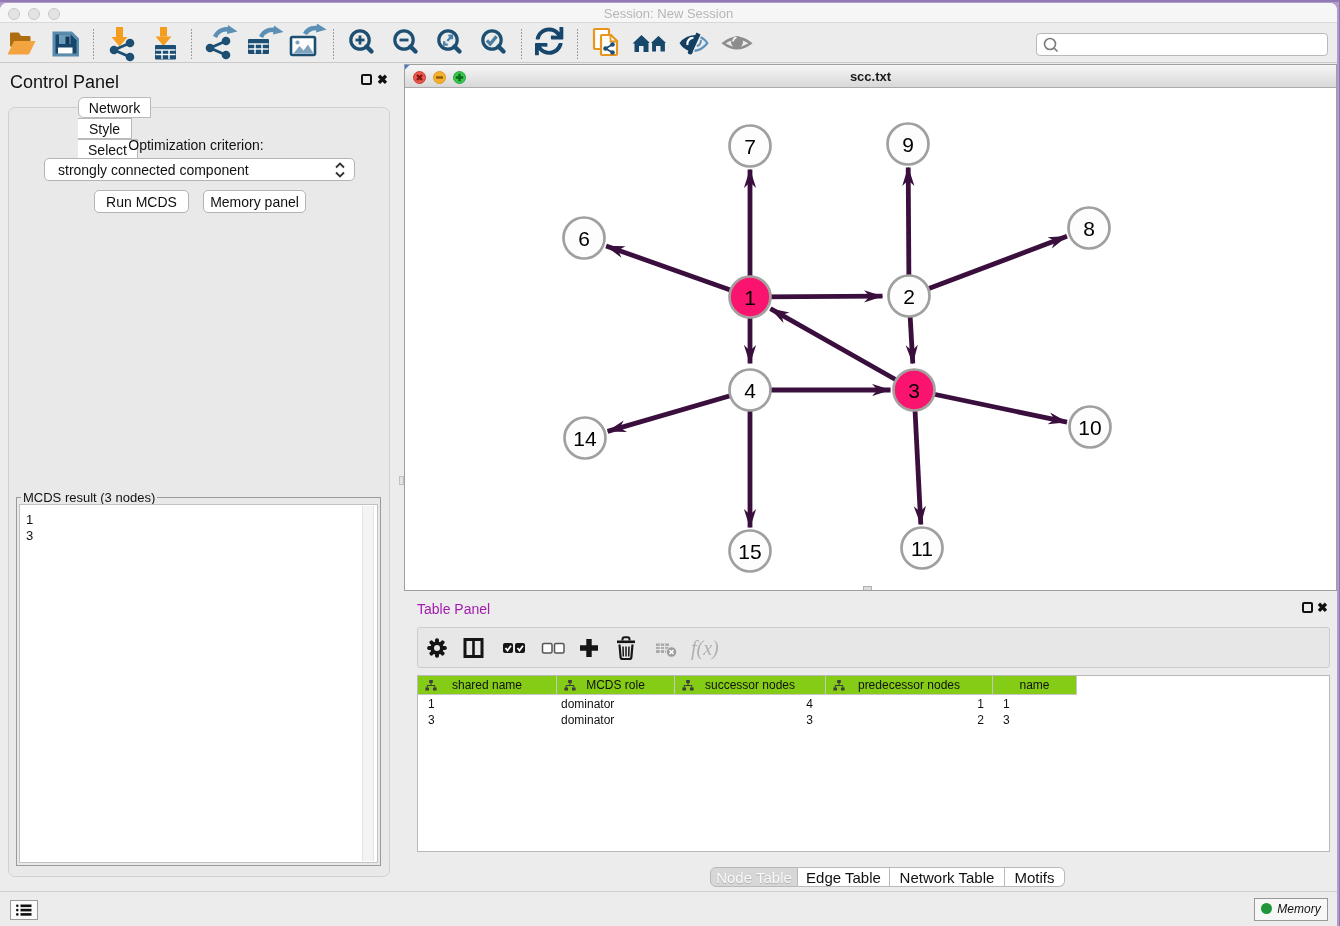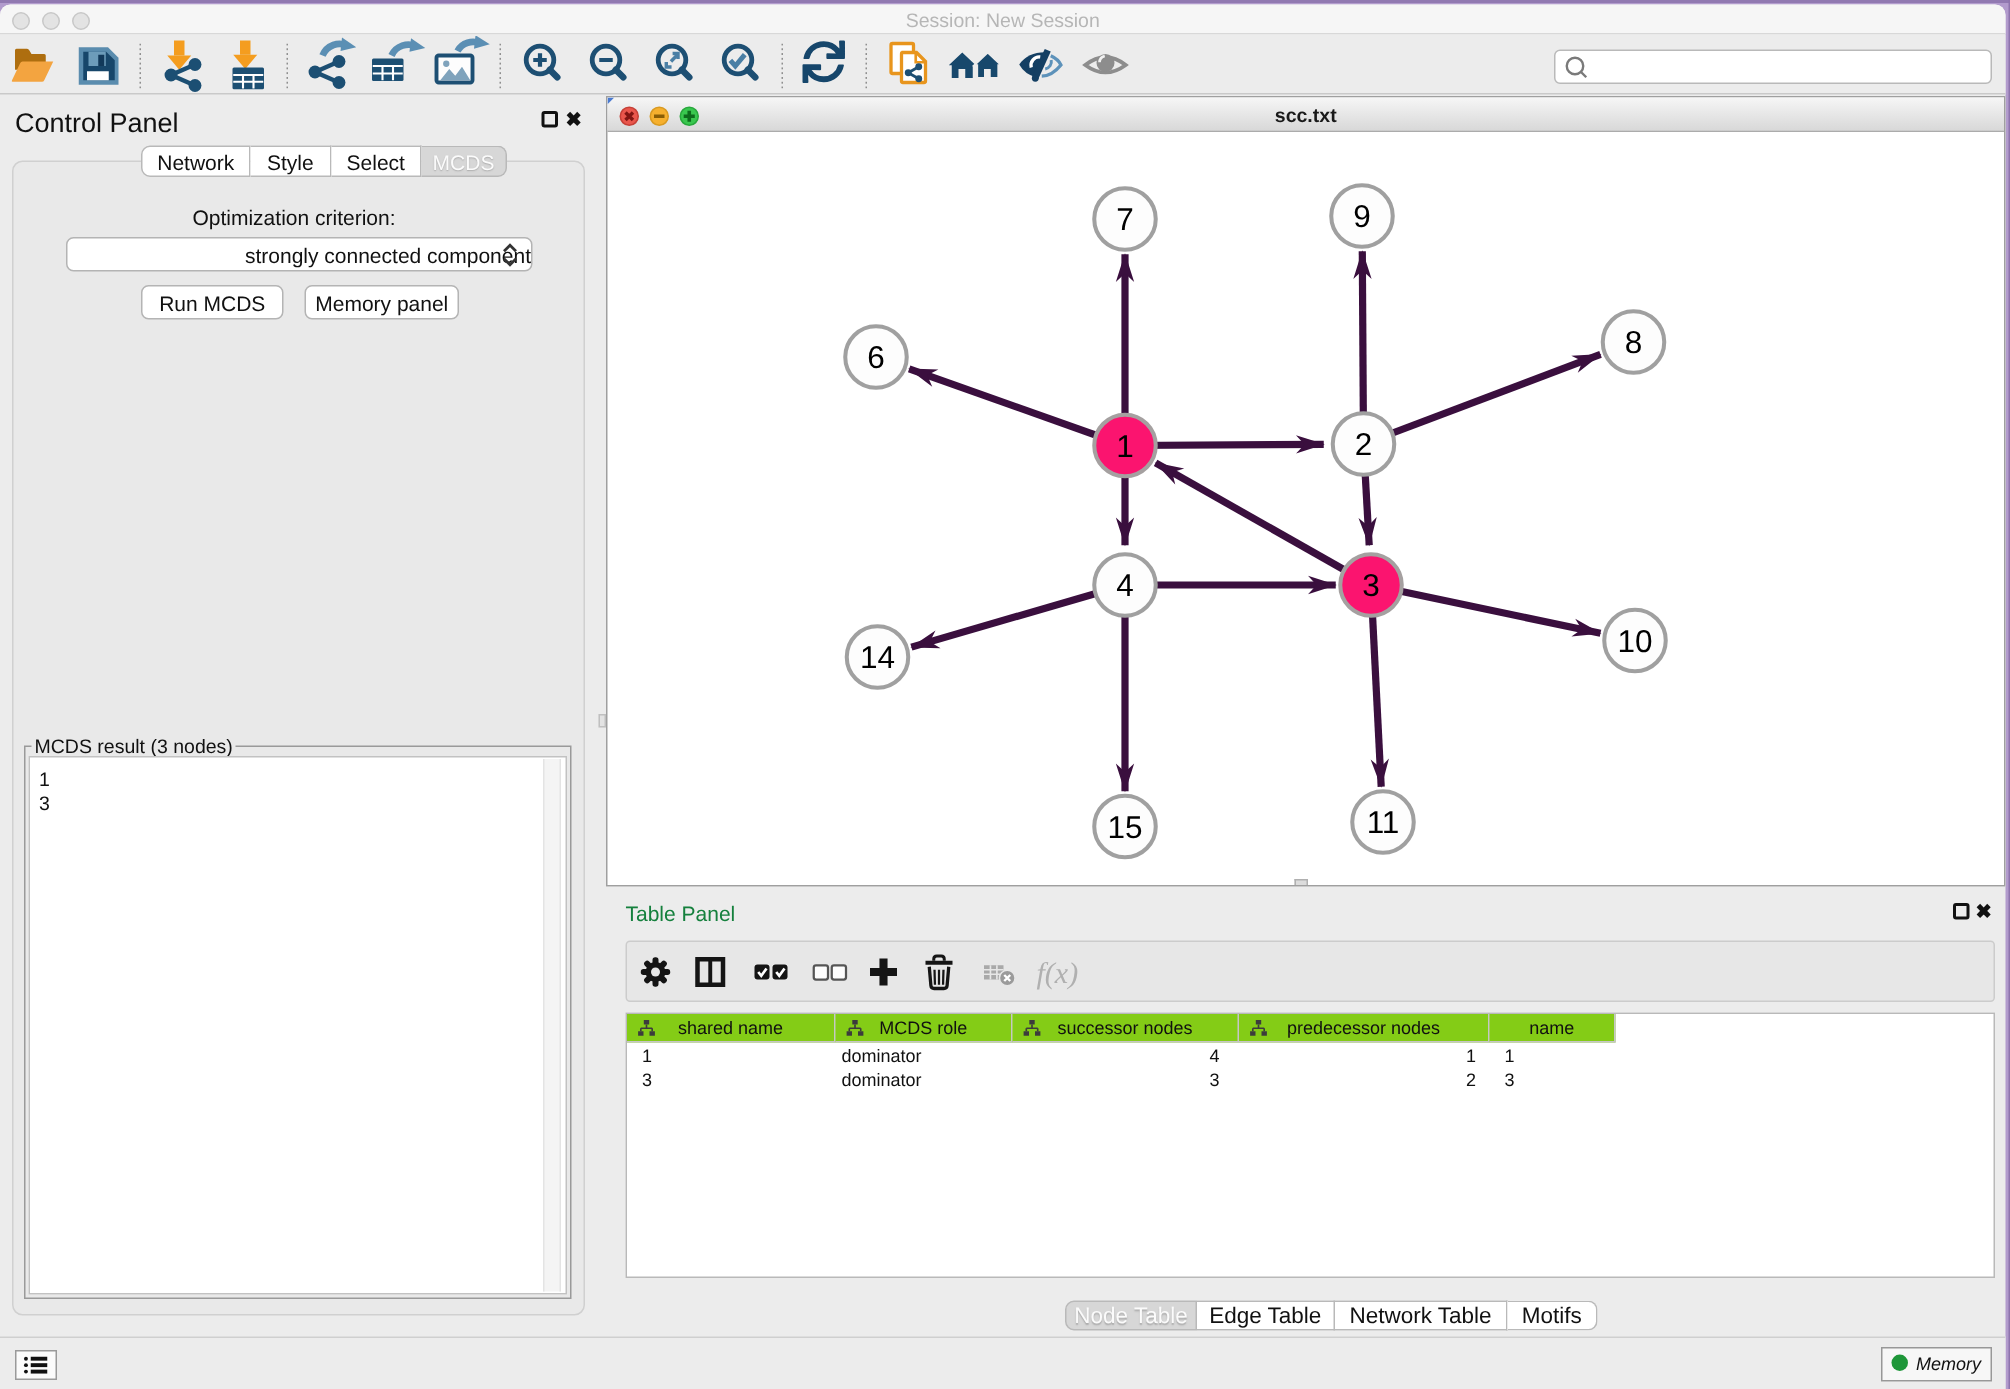--- a/index.html
+++ b/index.html
@@ -16,38 +16,38 @@
   #search { position:absolute; left:1036px; top:10px; width:292px; height:23px; background:#fff; border:1px solid #b9b9b9; border-radius:4px; }
   
   #cpanel { left:0; top:61px; width:392px; height:826px; }
   #cp-title { position:absolute; left:10px; top:8px; font-size:18px; color:#111; }
   #cp-content { position:absolute; left:8px; top:43px; width:382px; height:770px; background:#e9e9e9; border:1px solid #d0d0d0; border-radius:7px; }
   .tabrow { position:absolute; display:flex; }
   .tab { height:21px; line-height:20px; text-align:center; font-size:14px; color:#111; background:#fff; border:1px solid #b9b9b9; border-left:none; }
   .tab.first { border-left:1px solid #b9b9b9; border-radius:6px 0 0 6px; }
   .tab.last { border-radius:0 6px 6px 0; }
   .tab.sel { background:#d7d7d7; color:#fbfbfb; text-shadow:0 1px 1px #aaa; }
-  #cp-tabs { left:94px; top:33px; }
+  #cp-tabs { left:78px; top:33px;flex-direction:column; }
   #opt-label { position:absolute; left:0; top:73px; width:392px; text-align:center; font-size:14px; color:#111; }
-  #dropdown { position:absolute; left:44px; top:94px; width:311px; height:23px; background:#fff; border:1px solid #b4b4b4; border-radius:5px; font-size:14px; color:#111; line-height:22px; padding-left:13px;text-align:right; }
+  #dropdown { position:absolute; left:44px; top:94px; width:311px; height:23px; background:#fff; border:1px solid #b4b4b4; border-radius:5px; font-size:14px; color:#111; line-height:22px; padding-left:13px; }
   .btn { position:absolute; height:23px; background:#fff; border:1px solid #b4b4b4; border-radius:5px; font-size:14px; color:#111; text-align:center; line-height:22px; }
   #fieldset { position:absolute; left:16px; top:433px; width:365px; height:369px; border:1px solid #9a9a9a; }
   #fs-legend { position:absolute; left:4px; top:-8px; background:#e9e9e9; padding:0 2px; font-size:13px; color:#111; }
   #fs-white { position:absolute; left:2px; top:6px; width:359px; height:359px; background:#fff; border:1px solid #c2c2c2; font-size:13px; color:#111; }
   #fs-scroll { position:absolute; right:3px; top:1px; width:12px; height:355px; background:#f4f4f4; border-left:1px solid #e4e4e4; border-right:1px solid #e4e4e4; }
   .panicon-sq { position:absolute; width:11px; height:11px; border:2px solid #111; border-radius:2px; }
   .panicon-x { position:absolute; font-size:13px; font-weight:bold; color:#111; }
   
   #netwin { left:404px; top:61px; width:933px; height:527px; background:#fff; border:1px solid #9f9f9f; }
   #net-titlebar { position:absolute; left:0; top:0; width:931px; height:23px; background:linear-gradient(#f6f6f6,#d8d8d8); border-bottom:1px solid #ababab; }
   .mac { position:absolute; top:5.5px; width:13px; height:13px; border-radius:50%; text-align:center; }
   #net-title { position:absolute; top:4px; left:0; width:931px; text-align:center; font-size:13px; font-weight:bold; color:#1a1a1a; }
   
   #tpanel { left:404px; top:592px; width:933px; height:295px; }
-  #tp-title { position:absolute; left:13px; top:6px; font-size:14px; color:#15803d; }
+  #tp-title { position:absolute; left:13px; top:6px; font-size:14px; color:#a21caf; }
   #tp-toolbar { position:absolute; left:13px; top:32px; width:913px; height:41px; background:#e7e7e7; border:1px solid #cccccc; border-radius:3px; }
   #tp-table { position:absolute; left:13px; top:80px; width:913px; height:177px; background:#fff; border:1px solid #b9b9b9; }
   .hcell { position:absolute; top:0; height:19px; background:#84cc16; border-right:1px solid #c6c6c6; border-bottom:1px solid #c6c6c6; font-size:12px; color:#111; text-align:center; line-height:18px; }
   .cell { position:absolute; font-size:12px; color:#111; height:16px; line-height:16px; }
   .hico { position:absolute; left:7px; top:4px; }
   #tp-tabs { left:290px; top:272px;margin-left:16px; }
   .tab2 { height:20px; line-height:19px; font-size:15px; }
   
   #statusbar { left:0; top:888px; width:1337px; height:35px; background:#ececec; border-top:1px solid #cfcfcf; }
   #st-btn { position:absolute; left:10px; top:8px; width:28px; height:20px; background:#fbfbfb; border:1px solid #9a9a9a; }

